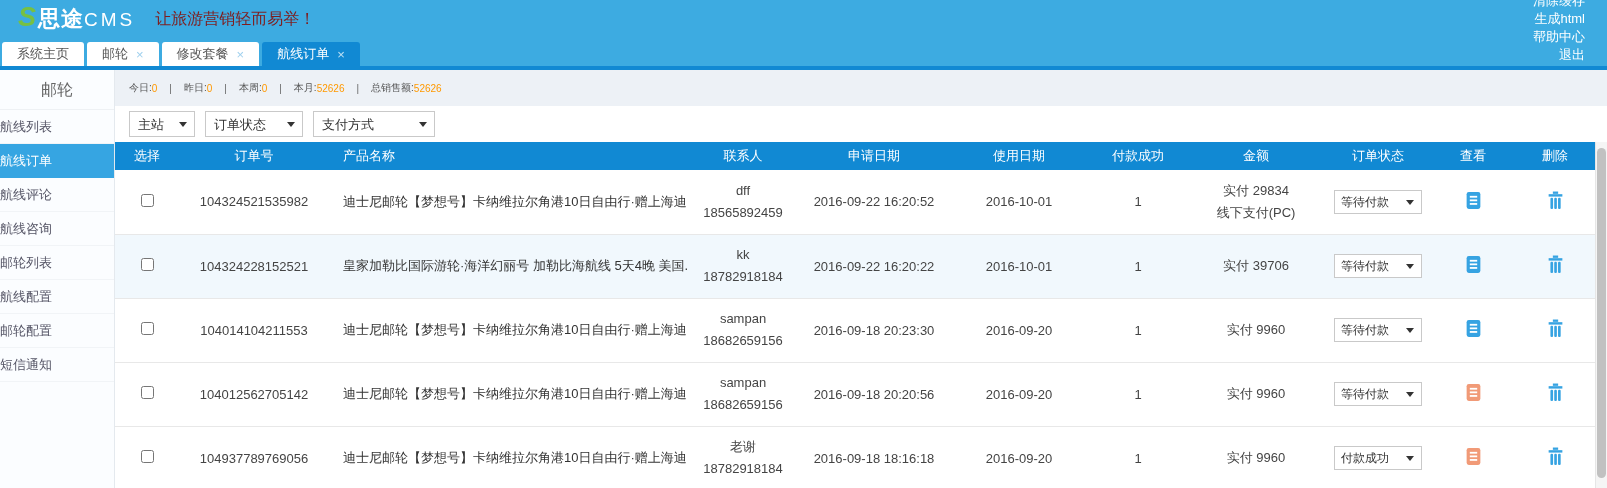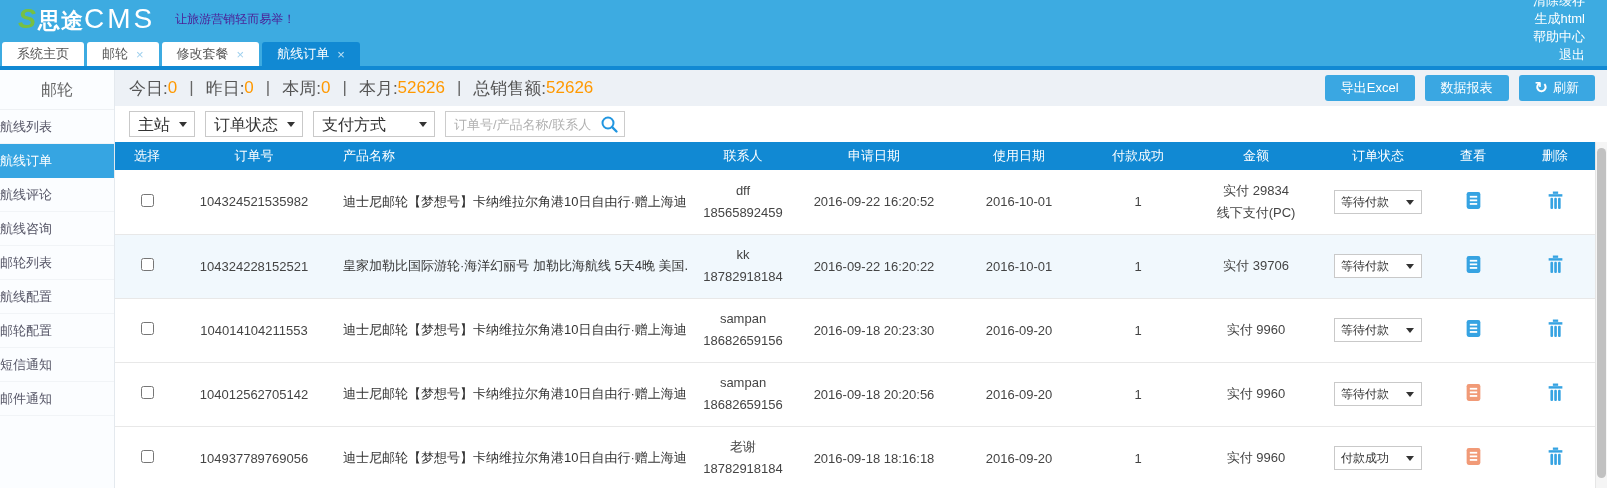--- a/index.html
+++ b/index.html
@@ -4,22 +4,22 @@
 <style>
   * { margin:0; padding:0; box-sizing:border-box; }
   html,body { font-family:"Liberation Sans","DejaVu Sans",sans-serif; }
   #app { width:1607px; height:488px; position:relative; background:#fff; overflow:hidden; }
 
   
   .topbar { height:38px; background:#3dabe1; display:flex; align-items:center; padding:0 22px 0 18px; }
   .logo { display:flex; align-items:baseline; }
   .logo-s { font-size:27px; font-weight:bold; color:#76c043; font-style:italic; line-height:1; margin-right:2px; }
   .logo-brand { font-size:22px; font-weight:bold; color:#fff; letter-spacing:1px; }
-  .logo-suffix { font-size:28px; font-weight:300; color:#fff; letter-spacing:3px; }
-  .tagline { color:#4c1d95; font-size:12px; margin-left:20px; }
+  .logo-suffix { font-size:19px; font-weight:300; color:#fff; letter-spacing:3px; }
+  .tagline { color:#7f1d1d; font-size:16px; margin-left:20px; }
   .top-links { margin-left:auto; display:flex; align-items:flex-end;flex-direction:column; }
   .top-link { color:#fff; font-size:13px; text-decoration:none; margin-left:17px; cursor:pointer; }
   .top-link.link-exit { margin-left:34px; }
 
   
   .tabbar { height:28px; background:#3dabe1; display:flex; align-items:flex-end; padding-left:2px; }
   .tab { height:24px; display:flex; align-items:center; background:#fff; color:#555;
          border-radius:3px 3px 0 0; margin-right:3px; padding:0 15px; font-size:13px; cursor:pointer; }
   .tab .tab-close { margin-left:8px; color:#9fd0ee; font-size:13px; cursor:pointer; }
   .tab.active { background:#1189d3; color:#fff; }
@@ -29,38 +29,38 @@
   
   .content { display:flex; height:418px; }
   .sidebar { width:115px; background:#fbfdff; border-right:1px solid #e4e9ee; flex:none; }
   .side-title { height:40px; line-height:40px; text-align:center; font-size:16px; color:#666; border-bottom:1px solid #eef1f4; }
   .side-item { height:34px; line-height:34px; text-align:left; font-size:13px; color:#556; border-bottom:1px solid #f1f4f7; cursor:pointer; }
   .side-item.active { background:#36a5e2; color:#fff; border-bottom-color:#36a5e2; }
   .main { flex:1; min-width:0; }
 
   
   .statsbar { height:36px; background:#edf1f6; display:flex; align-items:center; padding:0 12px 0 14px; }
-  .stats { display:flex; align-items:center; font-size:17px; }
+  .stats { display:flex; align-items:center; font-size:10px; }
   .stat { display:flex; align-items:center; }
   .stat-label { color:#555; }
   .stat-value { color:#ff9900; }
   .stat-sep { color:#666; margin:0 12px; }
   .toolbar { margin-left:auto; display:flex; align-items:center; }
   .btn { height:26px; background:#3aa7e2; color:#fff; border:none; border-radius:3px;
          font-size:13px; padding:0 16px; margin-left:10px; cursor:pointer; display:flex; align-items:center;
          font-family:"Liberation Sans","DejaVu Sans",sans-serif; }
   .btn .refresh-glyph { font-size:16px; font-weight:bold; margin-right:5px; line-height:1; }
 
   
   .filterbar { height:36px; background:#fff; display:flex; align-items:center; padding:0 14px; }
   .select-wrap { position:relative; display:inline-block; margin-right:10px; }
   .select-wrap::after { content:""; position:absolute; right:8px; top:50%; margin-top:-2px;
          border-left:4px solid transparent; border-right:4px solid transparent; border-top:5px solid #333; pointer-events:none; }
   .select-wrap select { appearance:none; -webkit-appearance:none; height:26px; border:1px solid #c9c9c9; background:#fff;
-         font-size:16px; color:#333; padding:0 22px 0 8px; border-radius:0; cursor:pointer;
+         font-size:13px; color:#333; padding:0 22px 0 8px; border-radius:0; cursor:pointer;
          font-family:"Liberation Sans","DejaVu Sans",sans-serif; }
   .sel-site select { width:66px; } .sel-status select { width:98px; } .sel-pay select { width:122px; }
   .searchbox { position:relative; width:180px; height:26px; border:1px solid #ccc; }
   .searchbox input { width:100%; height:100%; border:none; outline:none; font-size:13px; color:#333; padding:0 30px 0 8px;
          font-family:"Liberation Sans","DejaVu Sans",sans-serif; }
   .searchbox input::placeholder { color:#b0b0b0; }
   .search-icon { position:absolute; right:5px; top:3px; cursor:pointer; }
 
   
   table { border-collapse:collapse; table-layout:fixed; width:1480px; }
@@ -145,21 +145,20 @@
           <div class="side-item">航线咨询</div>
 
           <div class="side-item">邮轮列表</div>
 
           <div class="side-item">航线配置</div>
 
           <div class="side-item">邮轮配置</div>
 
           <div class="side-item">短信通知</div>
 
-          <div class="side-item">邮件通知</div>
         </div>
     </div>
 
     <div class="main">
 
       <div class="statsbar">
         <div class="stats">
 
             <div class="stat">
               <span class="stat-label">今日:</span>
@@ -184,48 +183,31 @@
               <span class="stat-value">52626</span>
               <span class="stat-sep">|</span>
             </div>
 
             <div class="stat">
               <span class="stat-label">总销售额:</span>
               <span class="stat-value">52626</span>
 
             </div>
           </div>
-        <div class="toolbar">
-          <button class="btn">导出Excel</button>
-          <button class="btn">数据报表</button>
-          <button class="btn">
-            <span class="refresh-glyph">↻</span>
-            <span>刷新</span>
-          </button>
-        </div>
       </div>
 
       <div class="filterbar">
         <span class="select-wrap sel-site">
           <select><option>主站</option></select>
         </span>
         <span class="select-wrap sel-status">
           <select><option>订单状态</option></select>
         </span>
         <span class="select-wrap sel-pay">
           <select><option>支付方式</option></select>
-        </span>
-        <span class="searchbox">
-          <input type="text" placeholder="订单号/产品名称/联系人" style="">
-          <span class="search-icon">
-            <svg width="19" height="19" viewBox="0 0 19 19">
-                <circle cx="8" cy="8" r="5.5" fill="none" stroke="#2196e0" stroke-width="2"></circle>
-                <line x1="12.2" y1="12.2" x2="16.5" y2="16.5" stroke="#2196e0" stroke-width="2.4" stroke-linecap="round"></line>
-              </svg>
-          </span>
         </span>
       </div>
 
       <table>
         <colgroup>
           <col style="width:64px">
             <col style="width:150px">
             <col style="width:358px">
             <col style="width:112px">
           <col style="width:150px">

